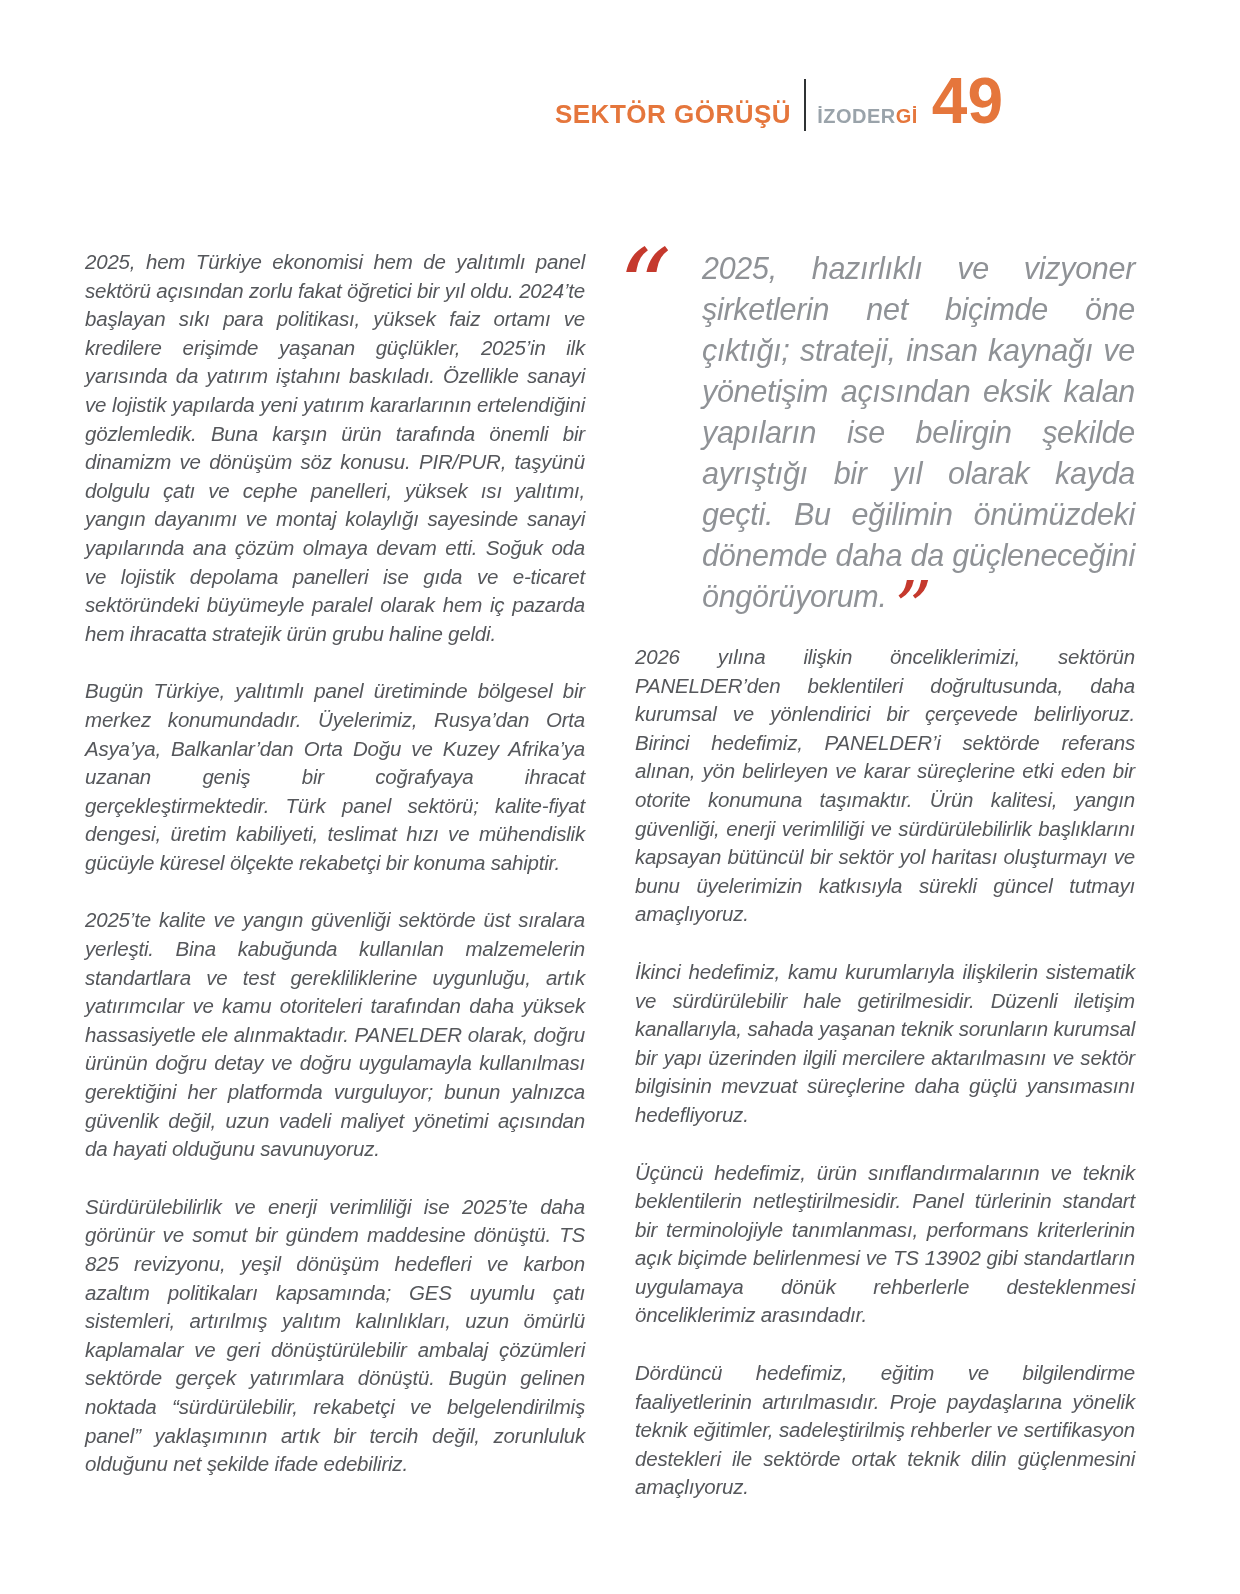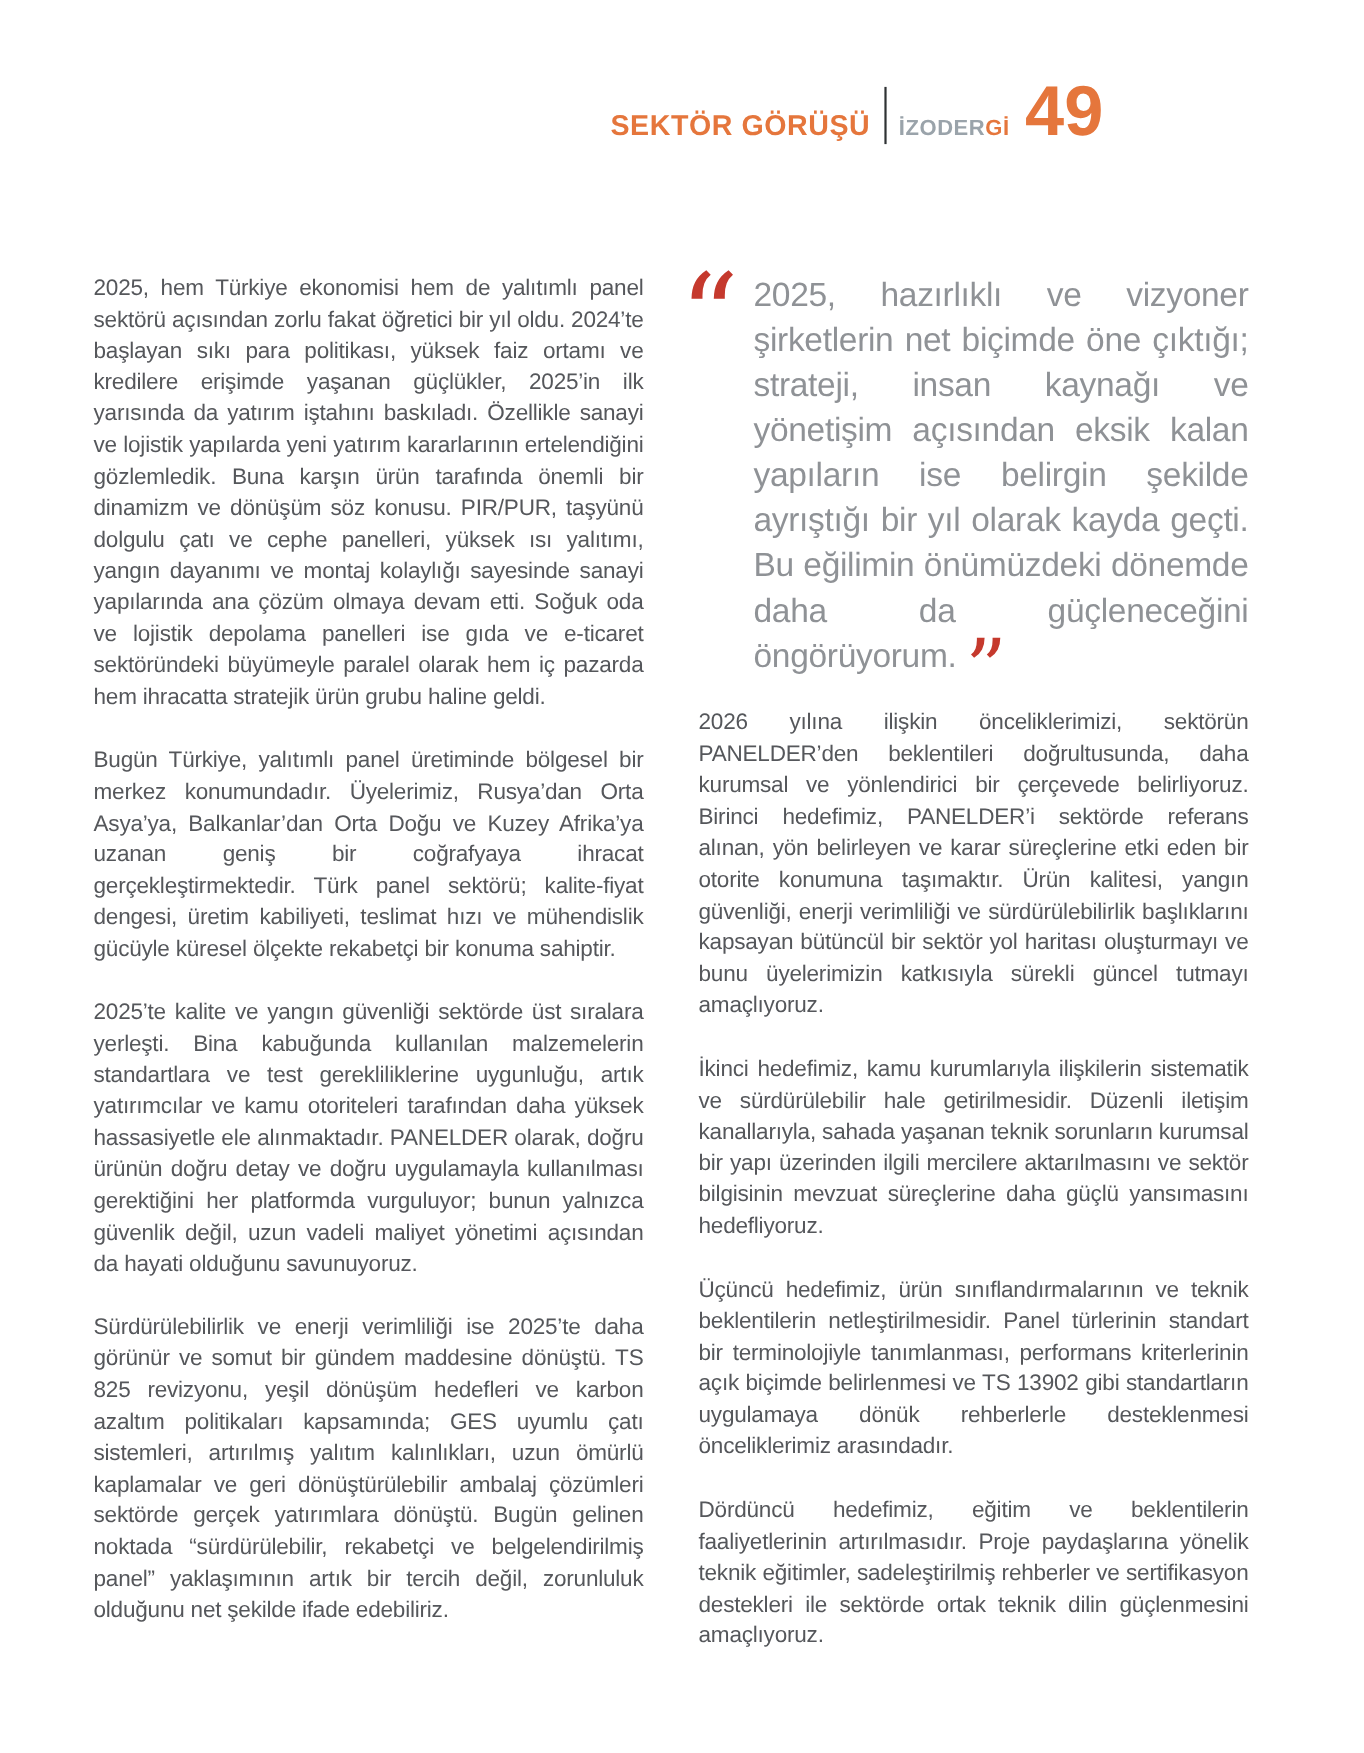--- a/index.html
+++ b/index.html
@@ -60,21 +60,21 @@
 
   
   .columns {
     position: absolute;
     top: 248px;
     left: 85px;
     width: 1050px;
     display: flex;
     gap: 50px;
   }
-  .col { width: 500px; }
+  .col { width: 500px; font-style: italic; }
 
   .col p {
     font-size: 20.5px;
     line-height: 28.6px;
     color: #55575b;
     text-align: justify;
     margin-bottom: 29px;
     letter-spacing: -0.2px;
   }
 
@@ -93,20 +93,21 @@
     line-height: 0.78;
     letter-spacing: -6px;
   }
   .pullquote blockquote {
     flex: 1;
     font-size: 30.5px;
     line-height: 41px;
     color: #8f9296;
     text-align: justify;
     letter-spacing: -0.3px;
+    margin-left: 17px;
   }
   .close-mark {
     color: var(--red);
     font-family: "DejaVu Serif", serif;
     font-size: 74px;
     line-height: 0;
     vertical-align: -0.38em;
     letter-spacing: -4px;
     margin-left: 8px;
   }
@@ -133,17 +134,17 @@
     </section>
 
     <section class="col">
       <figure class="pullquote">
         <span class="open-mark">“</span>
         <blockquote><span>2025, hazırlıklı ve vizyoner şirketlerin net biçimde öne çıktığı; strateji, insan kaynağı ve yönetişim açısından eksik kalan yapıların ise belirgin şekilde ayrıştığı bir yıl olarak kayda geçti. Bu eğilimin önümüzdeki dönemde daha da güçleneceğini öngörüyorum.</span><span class="close-mark">”</span></blockquote>
       </figure>
       <p>2026 yılına ilişkin önceliklerimizi, sektörün PANELDER’den beklentileri doğrultusunda, daha kurumsal ve yönlendirici bir çerçevede belirliyoruz. Birinci hedefimiz, PANELDER’i sektörde referans alınan, yön belirleyen ve karar süreçlerine etki eden bir otorite konumuna taşımaktır. Ürün kalitesi, yangın güvenliği, enerji verimliliği ve sürdürülebilirlik başlıklarını kapsayan bütüncül bir sektör yol haritası oluşturmayı ve bunu üyelerimizin katkısıyla sürekli güncel tutmayı amaçlıyoruz.</p>
       <p>İkinci hedefimiz, kamu kurumlarıyla ilişkilerin sistematik ve sürdürülebilir hale getirilmesidir. Düzenli iletişim kanallarıyla, sahada yaşanan teknik sorunların kurumsal bir yapı üzerinden ilgili mercilere aktarılmasını ve sektör bilgisinin mevzuat süreçlerine daha güçlü yansımasını hedefliyoruz.</p>
       <p>Üçüncü hedefimiz, ürün sınıflandırmalarının ve teknik beklentilerin netleştirilmesidir. Panel türlerinin standart bir terminolojiyle tanımlanması, performans kriterlerinin açık biçimde belirlenmesi ve TS 13902 gibi standartların uygulamaya dönük rehberlerle desteklenmesi önceliklerimiz arasındadır.</p>
-      <p>Dördüncü hedefimiz, eğitim ve beklentilerin faaliyetlerinin artırılmasıdır. Proje paydaşlarına yönelik teknik eğitimler, sadeleştirilmiş rehberler ve sertifikasyon destekleri ile sektörde ortak teknik dilin güçlenmesini amaçlıyoruz.</p>
+      <p>Dördüncü hedefimiz, eğitim ve bilgilendirme faaliyetlerinin artırılmasıdır. Proje paydaşlarına yönelik teknik eğitimler, sadeleştirilmiş rehberler ve sertifikasyon destekleri ile sektörde ortak teknik dilin güçlenmesini amaçlıyoruz.</p>
     </section>
 
   </main>
 </div>
 
 </body></html>

